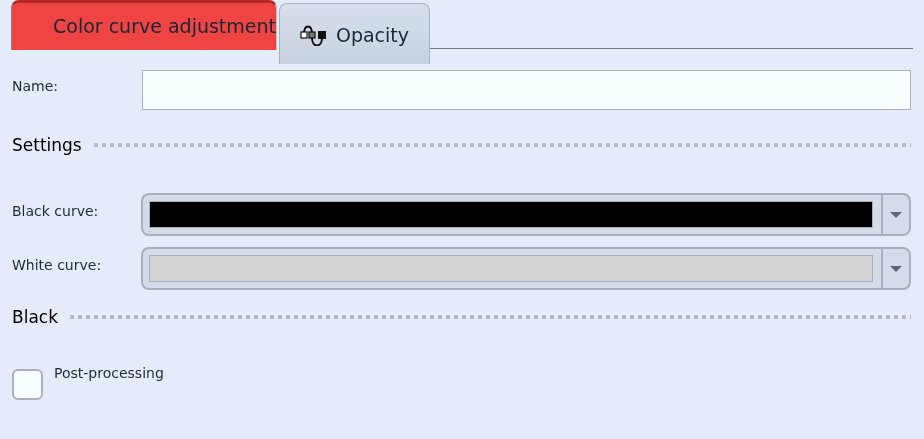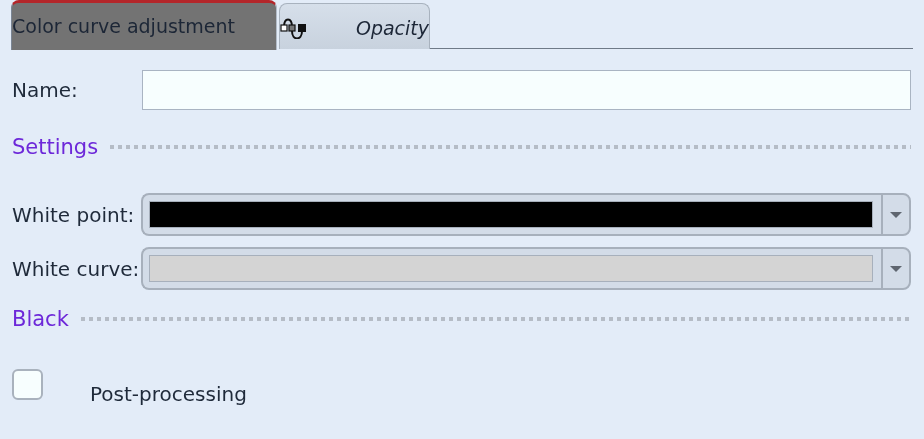--- a/index.html
+++ b/index.html
@@ -7,47 +7,47 @@
     width:924px; height:439px; overflow:hidden;
     background:#e3ecf8;
     font-family:"DejaVu Sans", "Liberation Sans", sans-serif;
     color:#1f2a3a;
     position:relative;
   }
   .tabstrip { position:absolute; left:0; top:0; width:924px; height:50px; }
   .tab-baseline { position:absolute; left:279px; top:48px; width:634px; height:1px; background:#6f7a88; }
   .tab-active {
     position:absolute; left:11px; top:0; width:266px; height:50px;
-    background:#737373;
+    background:#ef4444;
     border-left:1px solid #7a8594; border-right:1px solid #b3bcc8;
     border-top:3px solid #b3262a;
     border-radius:8px 8px 0 0;
     box-sizing:border-box;
-    display:flex; align-items:center; justify-content:flex-start;
+    display:flex; align-items:center; justify-content:flex-end;
     font-size:19px; color:#1c2636; padding-bottom:2px;
   }
   .tab-inactive {
-    position:absolute; left:279px; top:3px; width:151px; height:46px;
+    position:absolute; left:279px; top:3px; width:151px; height:61px;
     background:linear-gradient(#d6dfea,#c8d2de);
     border:1px solid #a8b2be; border-bottom:none;
     border-radius:8px 8px 0 0;
     box-sizing:border-box;
-    display:flex; align-items:center; justify-content:space-between; gap:6px;
-    font-size:19px; color:#1c2636; padding-top:2px;font-style:italic;
+    display:flex; align-items:center; justify-content:center; gap:6px;
+    font-size:19px; color:#1c2636; padding-top:2px;
   }
   .tab-icon { width:30px; height:22px; display:inline-block; }
 
-  .label { position:absolute; font-size:20px; color:#1f2a3a; }
+  .label { position:absolute; font-size:14px; color:#1f2a3a; }
   .name-input {
     position:absolute; left:142px; top:70px; width:769px; height:40px;
     box-sizing:border-box; background:#f7fefe; border:1px solid #a9b4c2;
     font-size:18px; padding:0 8px; outline:none;
   }
   .section { position:absolute; left:12px; display:flex; align-items:center; width:899px; }
-  .section-title { font-size:21px; color:#6d28d9; font-weight:500; white-space:nowrap; }
+  .section-title { font-size:17px; color:#000000; font-weight:500; white-space:nowrap; }
   .section-dots {
     flex:1; margin-left:12px; height:4px;
     background-image:linear-gradient(to right, #b5bcc6 0 4px, transparent 4px 8px);
     background-size:8px 4px; background-repeat:repeat-x;
   }
   .combo {
     position:absolute; left:141px; width:770px; height:43px;
     display:flex; box-sizing:border-box;
   }
   .combo-main {
@@ -88,21 +88,21 @@
 </div>
 
 <span class="label" style="left:12px; top:78px;">Name:</span>
 <input class="name-input" type="text" value="" style="">
 
 <div class="section" style="top:135px;">
   <span class="section-title">Settings</span>
   <span class="section-dots"></span>
 </div>
 
-<span class="label" style="left:12px; top:203px;">White point:</span>
+<span class="label" style="left:12px; top:203px;">Black curve:</span>
 <div class="combo" style="top:193px;">
   <div class="combo-main">
     <div class="combo-swatch" style="background:#000000;"></div>
   </div>
   <div class="combo-btn">
     <span class="arrow"></span>
   </div>
 </div>
 
 <span class="label" style="left:12px; top:257px;">White curve:</span>
@@ -114,13 +114,13 @@
     <span class="arrow"></span>
   </div>
 </div>
 
 <div class="section" style="top:307px;">
   <span class="section-title">Black</span>
   <span class="section-dots"></span>
 </div>
 
 <div class="checkbox"></div>
-<span class="label" style="left:54px; top:382px;margin-left:36px;">Post-processing</span>
+<span class="label" style="left:54px; top:365px;">Post-processing</span>
 
 </body></html>

